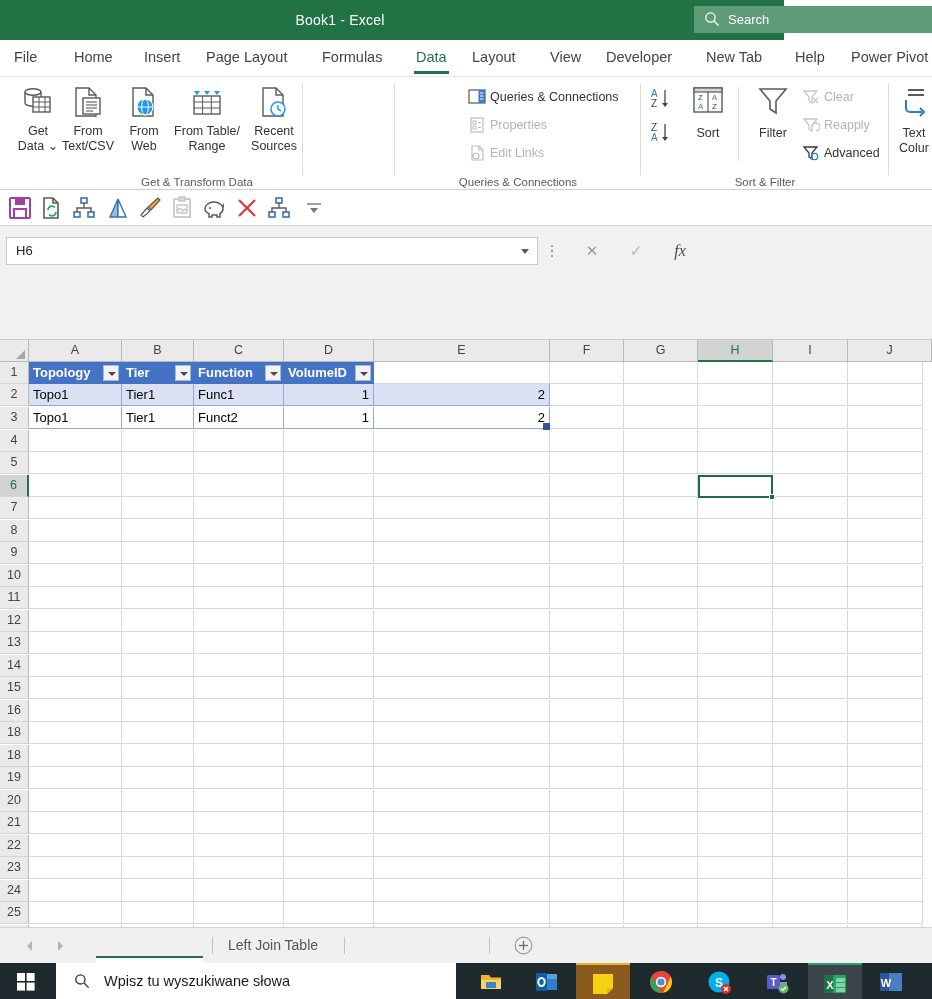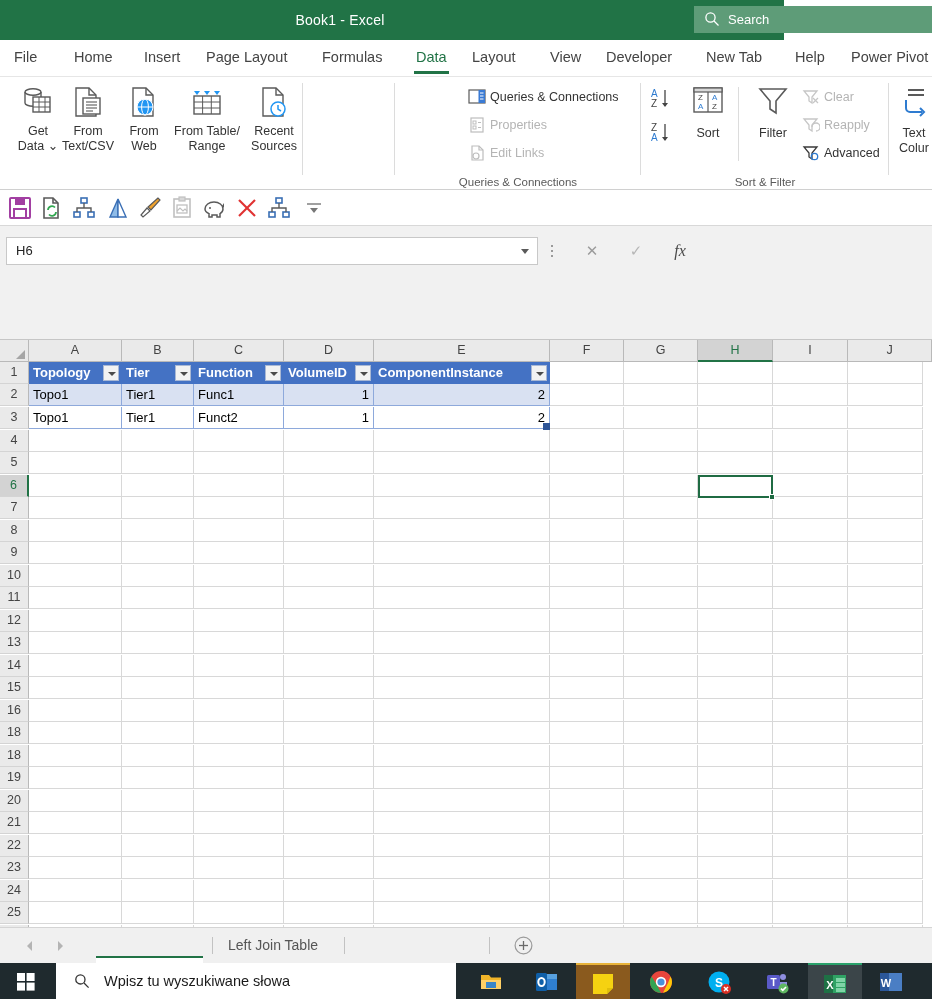--- a/index.html
+++ b/index.html
@@ -321,20 +321,21 @@
           <line x1="5" y1="24" x2="31" y2="24" stroke="#5a5a5a" stroke-width="1"></line>
           <line x1="13.6" y1="12" x2="13.6" y2="30" stroke="#5a5a5a" stroke-width="1"></line>
           <line x1="22.3" y1="12" x2="22.3" y2="30" stroke="#5a5a5a" stroke-width="1"></line>
         </svg>
         <div class="lbl">From Table/<br>Range</div>
       </div>
 
       <div class="grp-sep" style="left:302px"></div>
 
 
+      <div class="grp-label">Get &amp; Transform Data</div>
     </div>
 
     <div class="grp-sep" style="left:394px"></div>
 
     <div class="grp" style="left:396px;width:244px">
 
 
       <div class="smallbtn" style="left:70px;top:8px">
         <svg class="sico" viewBox="0 0 18 18">
           <rect x="1" y="2" width="16" height="13" fill="#ffffff" stroke="#5a5a5a" stroke-width="1.2"></rect>
@@ -859,24 +860,20 @@
       <span class="fdrop"></span>
     </div>
     <div class="cell thead" style="left:194px;top:22px;width:90px">
       <span>Function</span>
       <span class="fdrop"></span>
     </div>
     <div class="cell thead" style="left:284px;top:22px;width:90px">
       <span>VolumeID</span>
       <span class="fdrop"></span>
     </div>
-    <div class="cell thead" style="left:374px;top:22px;width:176px">
-      <span>ComponentInstance</span>
-      <span class="fdrop"></span>
-    </div>
 
     <div class="cell tbody band" style="left:29px;top:44px;width:93px">Topo1</div>
     <div class="cell tbody band" style="left:122px;top:44px;width:72px">Tier1</div>
     <div class="cell tbody band" style="left:194px;top:44px;width:90px">Func1</div>
     <div class="cell tbody band num" style="left:284px;top:44px;width:90px">1</div>
     <div class="cell tbody band num" style="left:374px;top:44px;width:176px">2</div>
 
     <div class="cell tbody plain" style="left:29px;top:67px;width:93px">Topo1</div>
     <div class="cell tbody plain" style="left:122px;top:67px;width:72px">Tier1</div>
     <div class="cell tbody plain" style="left:194px;top:67px;width:90px">Funct2</div>

